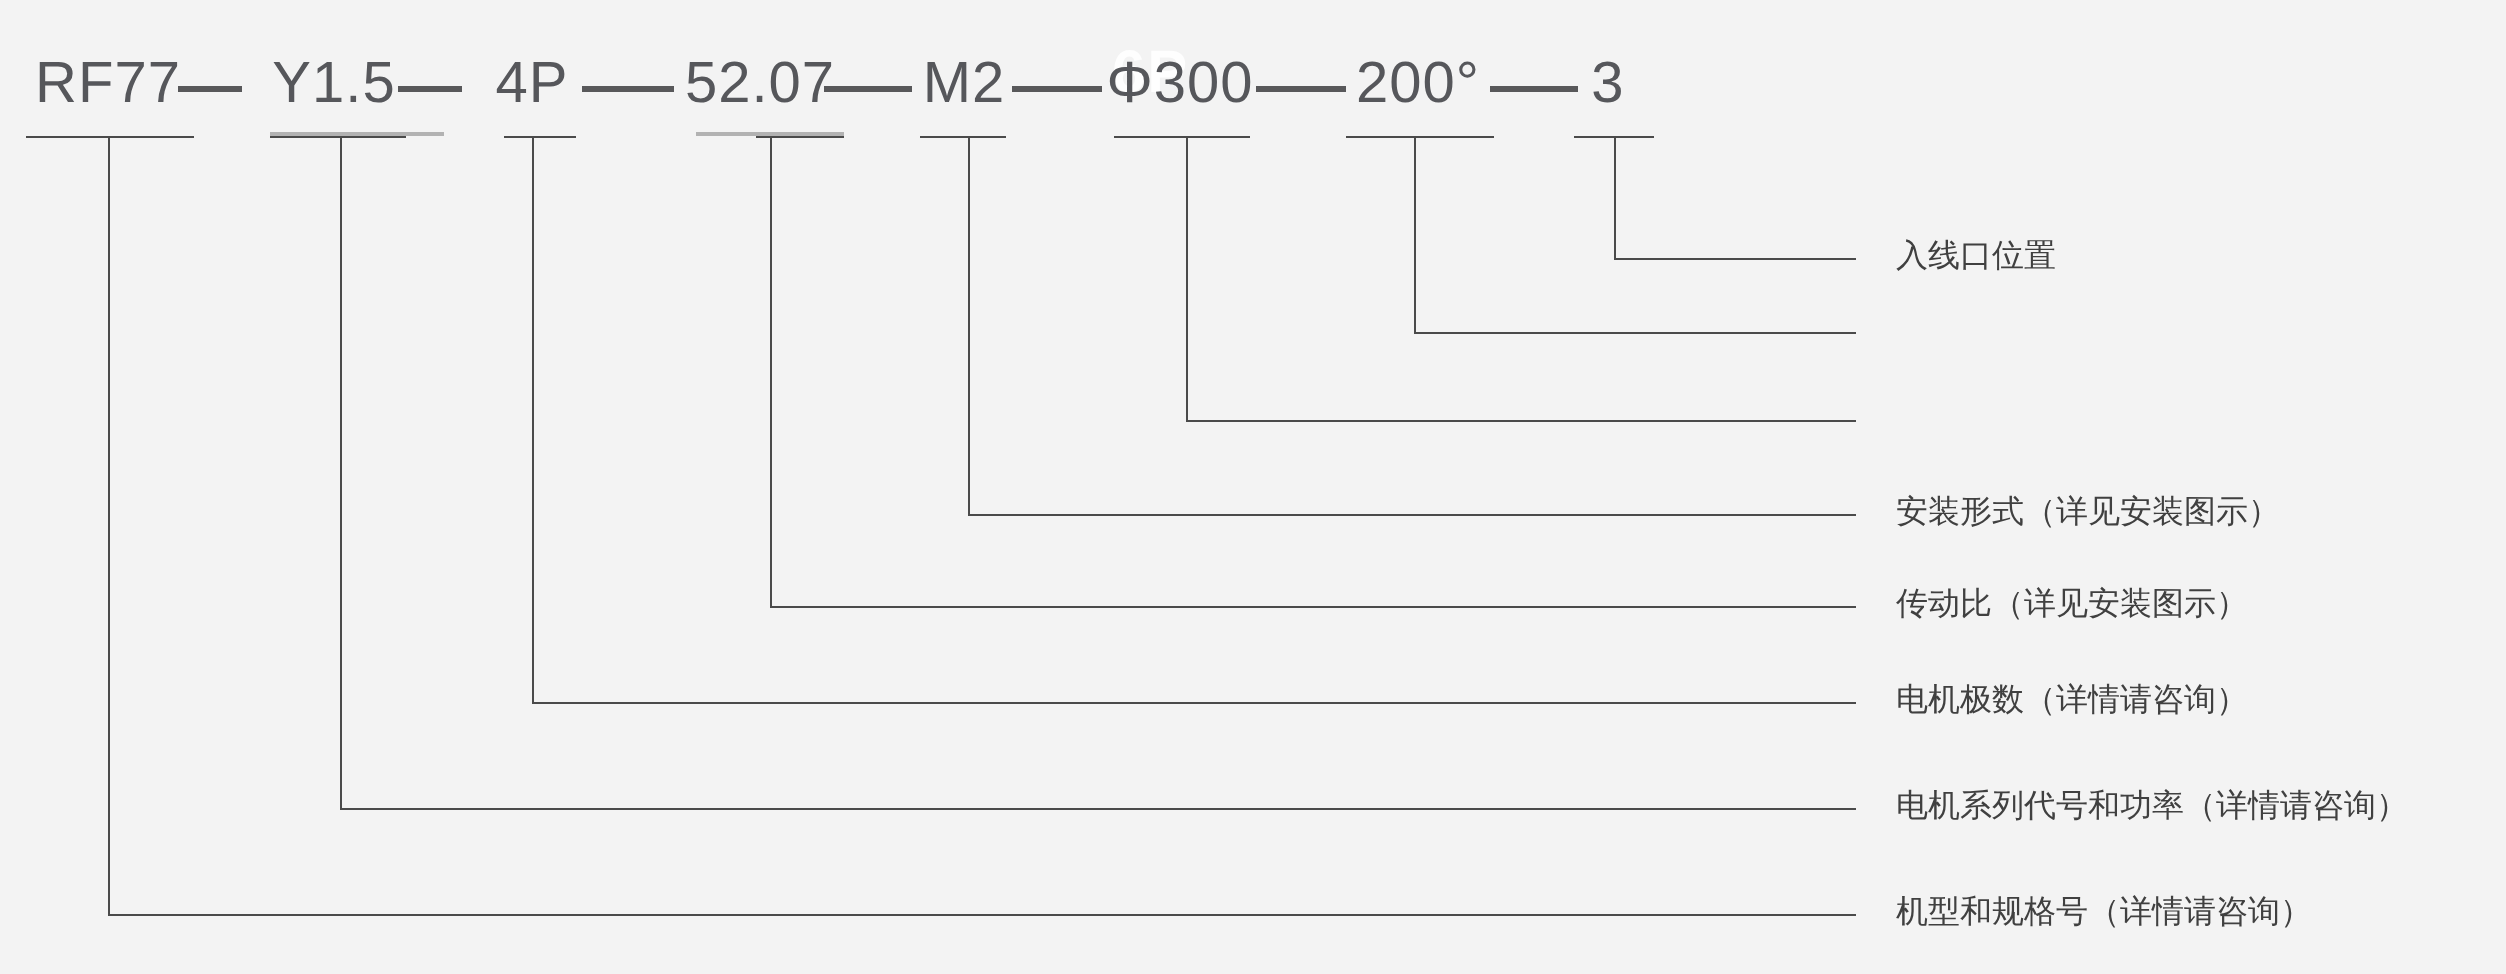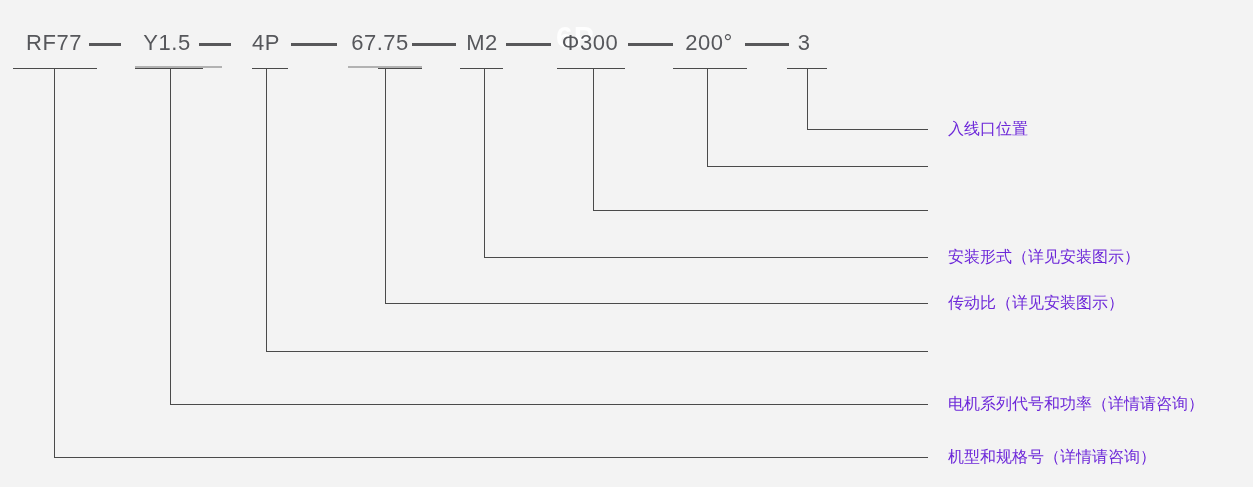--- a/index.html
+++ b/index.html
@@ -12,21 +12,21 @@
     position: relative;
     width: 1253px;
     height: 487px;
     background: #f3f3f3;
     overflow: hidden;
   }
   .code {
     position: absolute;
     top: 29px;
     transform: translateX(-50%);
-    font-size: 22px;
+    font-size: 29px;
     line-height: 27px;
     color: #56575b;
     white-space: nowrap;
     letter-spacing: 0.5px;
   }
   .dash {
     position: absolute;
     top: 43px;
     height: 3px;
     background: #58585a;
@@ -43,21 +43,21 @@
   .vline {
     position: absolute;
     width: 1px;
     background: #4a4a4a;
   }
   .meaning {
     position: absolute;
     left: 948px;
     font-size: 16px;
     line-height: 22px;
-    color: #6d28d9;
+    color: #404040;
     white-space: nowrap;
   }
   .watermark {
     position: absolute;
     left: 556px;
     top: 20px;
     font-size: 30px;
     font-weight: bold;
     color: rgba(255, 255, 255, 0.88);
     letter-spacing: 1px;
@@ -66,21 +66,21 @@
 </head>
 <body>
 
 <div class="stage">
 
   <div class="watermark">6P</div>
 
   <div class="code" style="left:54px">RF77</div>
   <div class="code" style="left:167px">Y1.5</div>
   <div class="code" style="left:266px">4P</div>
-  <div class="code" style="left:380px">67.75</div>
+  <div class="code" style="left:380px">52.07</div>
   <div class="code" style="left:482px">M2</div>
   <div class="code" style="left:590px">Φ300</div>
   <div class="code" style="left:709px">200°</div>
   <div class="code" style="left:804px">3</div>
 
   <div class="dash" style="left:89px;width:32px"></div>
   <div class="dash" style="left:199px;width:32px"></div>
   <div class="dash" style="left:291px;width:46px"></div>
   <div class="dash" style="left:412px;width:44px"></div>
   <div class="dash" style="left:506px;width:45px"></div>
@@ -112,16 +112,17 @@
   <div class="hline" style="left:593px;top:210px;width:335px"></div>
   <div class="hline" style="left:484px;top:257px;width:444px"></div>
   <div class="hline" style="left:385px;top:303px;width:543px"></div>
   <div class="hline" style="left:266px;top:351px;width:662px"></div>
   <div class="hline" style="left:170px;top:404px;width:758px"></div>
   <div class="hline" style="left:54px;top:457px;width:874px"></div>
 
   <div class="meaning" style="top:118px">入线口位置</div>
   <div class="meaning" style="top:246px">安装形式（详见安装图示）</div>
   <div class="meaning" style="top:292px">传动比（详见安装图示）</div>
+  <div class="meaning" style="top:340px">电机极数（详情请咨询）</div>
   <div class="meaning" style="top:446px">机型和规格号（详情请咨询）</div>
   <div class="meaning" style="top:393px">电机系列代号和功率（详情请咨询）</div>
 
 </div>
 
 </body></html>

